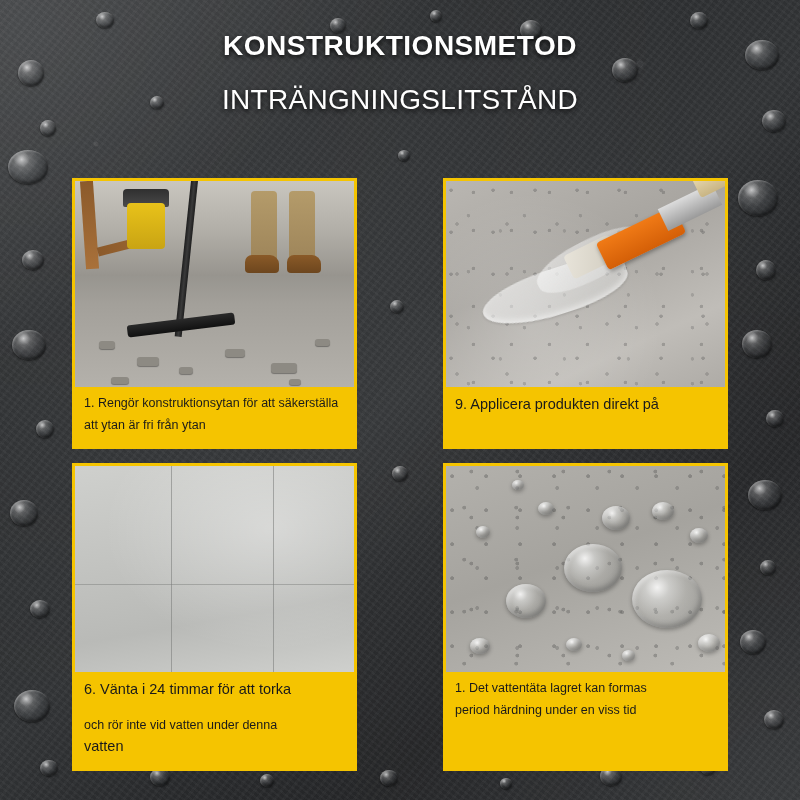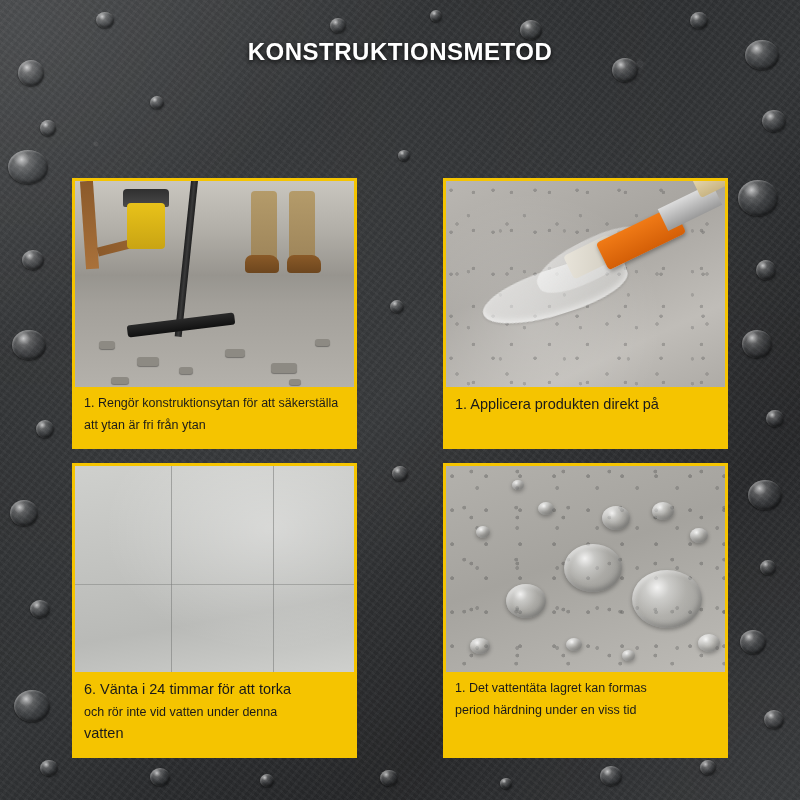--- a/index.html
+++ b/index.html
@@ -52,25 +52,25 @@
   .title-block {
     position: absolute;
     top: 22px;
     left: 0;
     width: 800px;
     text-align: center;
     z-index: 5;
   }
   .main-title {
     color: #ffffff;
-    font-size: 24px;
+    font-size: 28px;
     font-weight: bold;
     letter-spacing: 0.5px;
     text-shadow: 0 2px 5px rgba(0,0,0,0.85);
-    margin: 16px;
+    margin: 8px;
   }
   .sub-title {
     color: #ffffff;
     font-size: 28px;
     font-weight: normal;
     letter-spacing: 0.3px;
     text-shadow: 0 2px 5px rgba(0,0,0,0.85);
     margin: 22px 0 0 0;
   }
 
@@ -328,20 +328,21 @@
     <div class="droplet" style="left:380px; top:770px; width:18px; height:16px;"></div>
     <div class="droplet" style="left:500px; top:778px; width:12px; height:11px;"></div>
     <div class="droplet" style="left:600px; top:766px; width:22px; height:20px;"></div>
     <div class="droplet" style="left:392px; top:466px; width:16px; height:15px;"></div>
     <div class="droplet" style="left:390px; top:300px; width:14px; height:13px;"></div>
     <div class="droplet" style="left:398px; top:150px; width:12px; height:11px;"></div>
   </div>
 
   <div class="title-block">
     <h1 class="main-title">KONSTRUKTIONSMETOD</h1>
+    <h2 class="sub-title">INTRÄNGNINGSLITSTÅND</h2>
   </div>
 
   <div class="grid">
 
     <div class="card">
       <div class="card-photo photo1">
         <div class="p1-wall"></div>
         <div class="p1-wood"></div>
         <div class="p1-wood2"></div>
         <div class="p1-vac-head"></div>
@@ -371,34 +372,34 @@
       <div class="card-photo photo2">
         <div class="p2-speckle"></div>
         <div class="p2-stroke"></div>
         <div class="p2-stroke2"></div>
         <div class="p2-bristle"></div>
         <div class="p2-ferrule"></div>
         <div class="p2-metal"></div>
         <div class="p2-handle"></div>
       </div>
       <div class="card-caption cap-lg">
-        <div>1. Applicera produkten direkt på</div>
+        <div>9. Applicera produkten direkt på</div>
       </div>
     </div>
 
     <div class="card">
       <div class="card-photo photo3" style="height:206px;">
         <div class="p3-shade"></div>
         <div class="p3-seam-v" style="left:96px;"></div>
         <div class="p3-seam-v" style="left:198px;"></div>
         <div class="p3-seam-h" style="top:118px;"></div>
       </div>
       <div class="card-caption cap-lg">
         <div>6. Vänta i 24 timmar för att torka</div>
-        <div style="font-size:12.5px;">och rör inte vid vatten under denna</div>
+        <div style="font-size:12.5px;margin-top:13px;">och rör inte vid vatten under denna</div>
         <div>vatten</div>
       </div>
     </div>
 
     <div class="card">
       <div class="card-photo photo4">
         <div class="p4-speckle"></div>
         <div class="bead" style="left:118px; top:78px;  width:58px; height:48px;"></div>
         <div class="bead" style="left:186px; top:104px; width:70px; height:58px;"></div>
         <div class="bead" style="left:60px;  top:118px; width:40px; height:34px;"></div>

